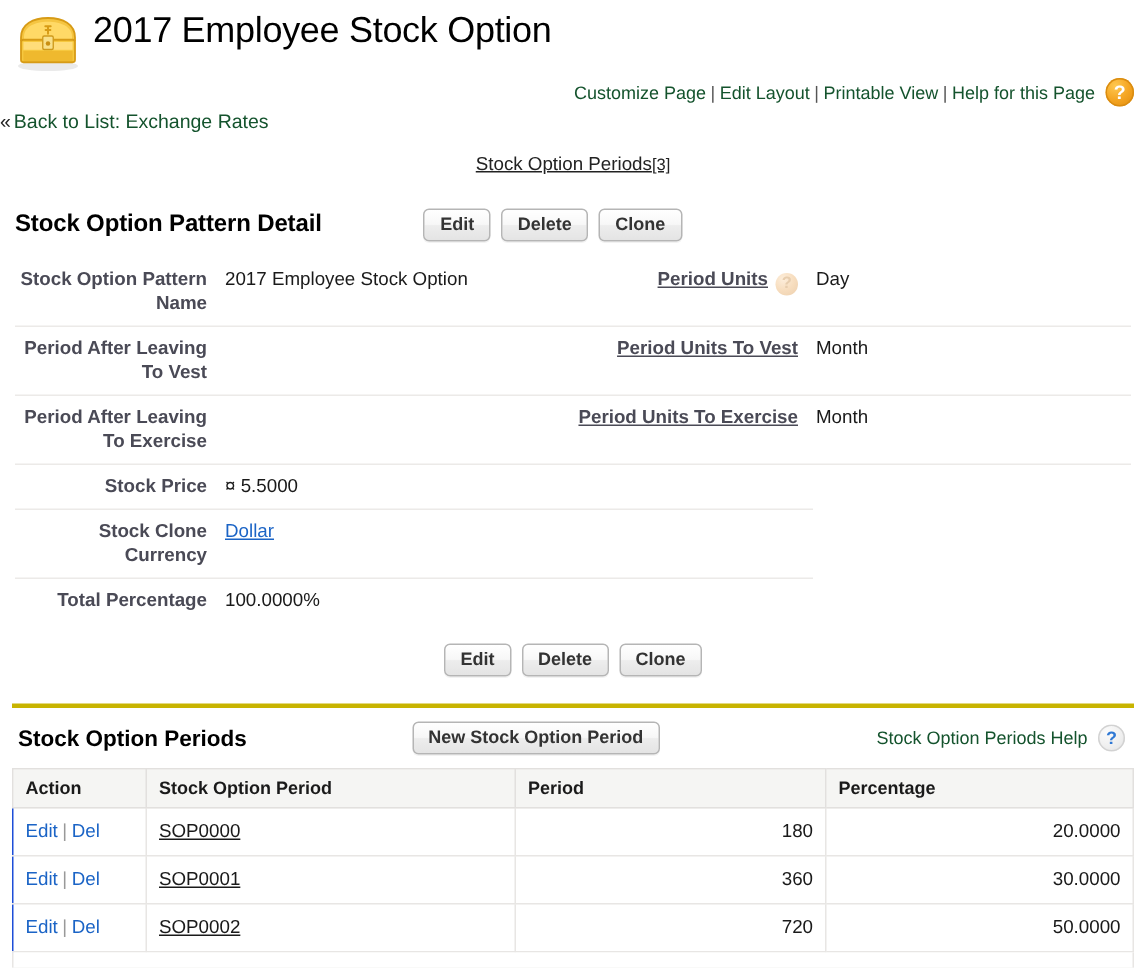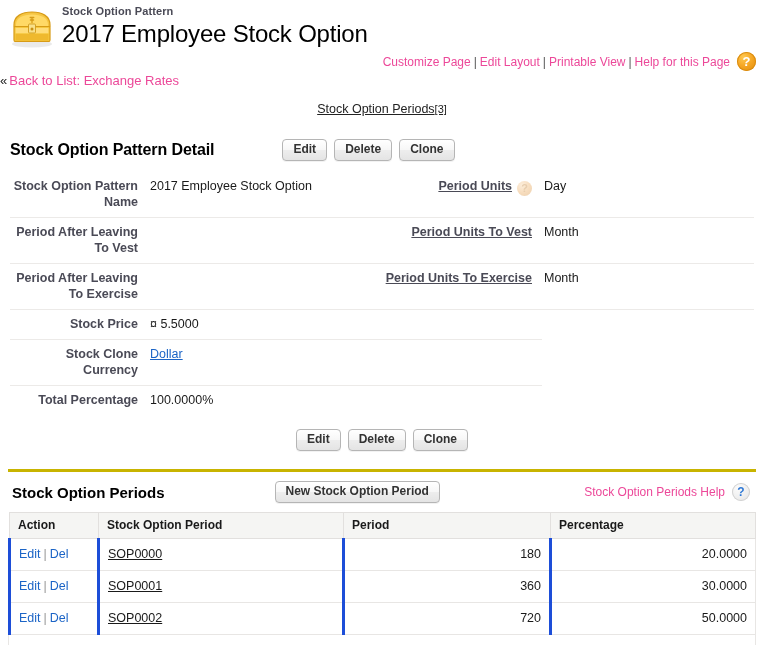--- a/index.html
+++ b/index.html
@@ -10,21 +10,21 @@
   body {
     width: 764px;
     height: 645px;
     font-family: "Liberation Sans", sans-serif;
     font-size: 12px;
     color: #000000;
     overflow: hidden;
     position: relative;
   }
 
-  a { color: #ec4899; text-decoration: none; }
+  a { color: #14532d; text-decoration: none; }
 
   
   .page-header {
     position: relative;
     padding: 4px 0 0 0;
     height: 48px;
   }
   .chest-icon {
     position: absolute;
     left: 8px;
@@ -243,21 +243,21 @@
   table.rel-table th {
     background: #f5f5f3;
     border: 1px solid #e2e0de;
     font-size: 12px;
     font-weight: bold;
     color: #1a1a1a;
     padding: 5px 8px 6px 8px;
     text-align: left;
   }
   table.rel-table td {
-    border-left: 3px solid #1d4ed8;
+    border-left: 1px solid #1d4ed8;
     border-right: 1px solid #e8e6e4;
     border-bottom: 1px solid #e8e6e4;
     font-size: 12.5px;
     color: #1a1a1a;
     padding: 7px 8px 8px 8px;
     height: 16px;
   }
   .col-action { width: 72px; }
   .col-period { width: 190px; text-align: right; }
   .col-pct { width: 188px; text-align: right; }
@@ -282,21 +282,20 @@
     <path d="M6 17 C6 8, 14 4, 24 4 C34 4, 42 8, 42 17 L42 19 L6 19 Z" fill="#f5c542" stroke="#d79b16" stroke-width="1.2"></path>
     <path d="M8 16.5 C8 10, 15 6.5, 24 6.5 C33 6.5, 40 10, 40 16.5 L40 18 L8 18 Z" fill="#ffd966"></path>
     <rect x="6" y="18.5" width="36" height="15" rx="1.6" fill="#f6c83f" stroke="#d79b16" stroke-width="1.2"></rect>
     <rect x="7.6" y="20" width="32.8" height="5.2" fill="#ffdd7a"></rect>
     <rect x="7.6" y="26" width="32.8" height="6.6" fill="#efb92e"></rect>
     <rect x="20.5" y="16" width="7" height="9" rx="1" fill="#f8e08a" stroke="#cf9a1c" stroke-width="0.9"></rect>
     <circle cx="24" cy="21" r="1.5" fill="#c98f12"></circle>
     <path d="M22.2 9.5 h3.6 M24 9.5 v5 M22.4 12 h3.2" stroke="#d79b16" stroke-width="1.3" fill="none" stroke-linecap="round"></path>
   </svg>
   <div class="title-block">
-    <div class="obj-type">Stock Option Pattern</div>
     <div class="record-title">2017 Employee Stock Option</div>
   </div>
 </div>
 
 <div class="top-links">
   <a href="#">Customize Page</a>
   <span class="sep">|</span>
   <a href="#">Edit Layout</a>
   <span class="sep">|</span>
   <a href="#">Printable View</a>

